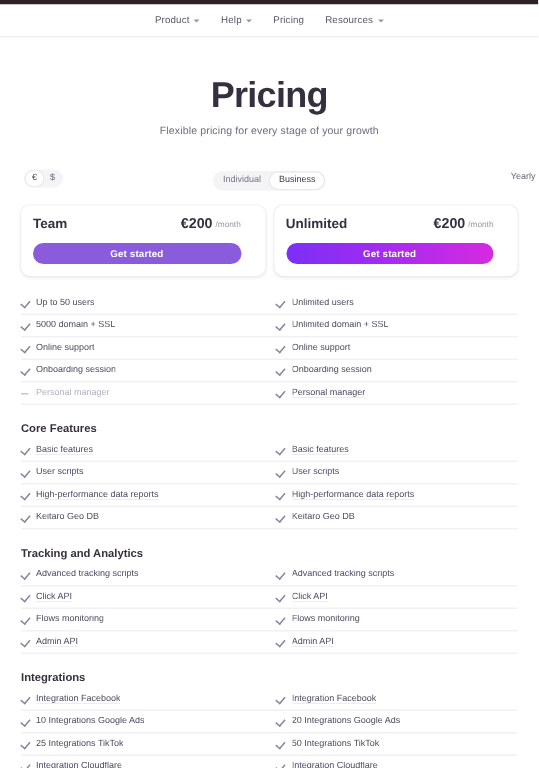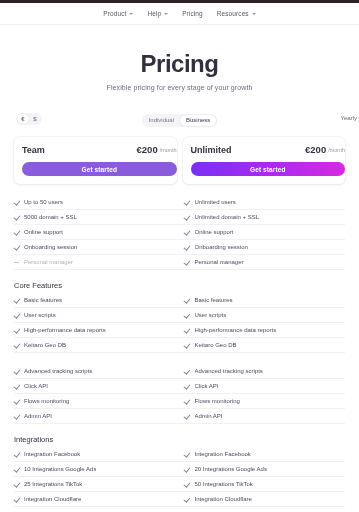--- a/index.html
+++ b/index.html
@@ -82,21 +82,21 @@
   }
 
   
   .plans {
     margin: 10px 14px 0 14px;
     display: flex; gap: 6px;
   }
   .plan-card {
     flex: 1; background: #ffffff; border-radius: 6px;
     box-shadow: 0 1px 3px rgba(40,30,60,.07), 0 0 0 1px rgba(40,30,60,.035);
-    padding: 7px 0 8px 8px;
+    padding: 7px 16px 8px 8px;
   }
   .plan-head { display: flex; align-items: baseline; justify-content: space-between; }
   .plan-name { font-size: 9px; font-weight: 700; color: #35303f; }
   .plan-price-wrap { display: flex; align-items: center; gap: 2px; }
   .plan-price { font-size: 9.5px; font-weight: 700; color: #35303f; }
   .plan-period { font-size: 5.5px; color: #9a95a6; }
   .cta {
     margin-top: 7px; width: 100%; height: 14px; border: none; border-radius: 7px;
     color: #ffffff; font-size: 6.5px; font-weight: 600; letter-spacing: .1px;
     cursor: pointer; font-family: inherit;
@@ -133,21 +133,21 @@
   .dash::after {
     content: ""; position: absolute; left: 0; top: 2.5px;
     width: 5px; height: 1px; background: #c8c4d2;
   }
   .flabel { white-space: nowrap; overflow: hidden; text-overflow: ellipsis; }
   .flabel.link { text-decoration: underline; text-decoration-color: #b9b4c6; text-underline-offset: 1.5px; cursor: pointer; }
   .flabel.muted { color: #b4afc0; }
 
   .section-title {
     margin: 11px 14px 3px 14px;
-    font-size: 7.5px; font-weight: 400; color: #35303f;
+    font-size: 7.5px; font-weight: 700; color: #35303f;
   }
   .section-title + .features { margin-top: 3px; }
 </style>
 </head>
 <body>
 
 <div class="page">
 
   <div class="topstrip"></div>
 
@@ -292,20 +292,21 @@
           <div class="fcell">
             <span class="check"></span>
             <span class="flabel link">Keitaro Geo DB</span>
           </div>
           <div class="fcell">
             <span class="check"></span>
             <span class="flabel link">Keitaro Geo DB</span>
           </div>
         </div>
       </div>
+      <div class="section-title">Tracking and Analytics</div>
       <div class="features">
         <div class="frow">
           <div class="fcell">
             <span class="check"></span>
             <span class="flabel link">Advanced tracking scripts</span>
           </div>
           <div class="fcell">
             <span class="check"></span>
             <span class="flabel link">Advanced tracking scripts</span>
           </div>

